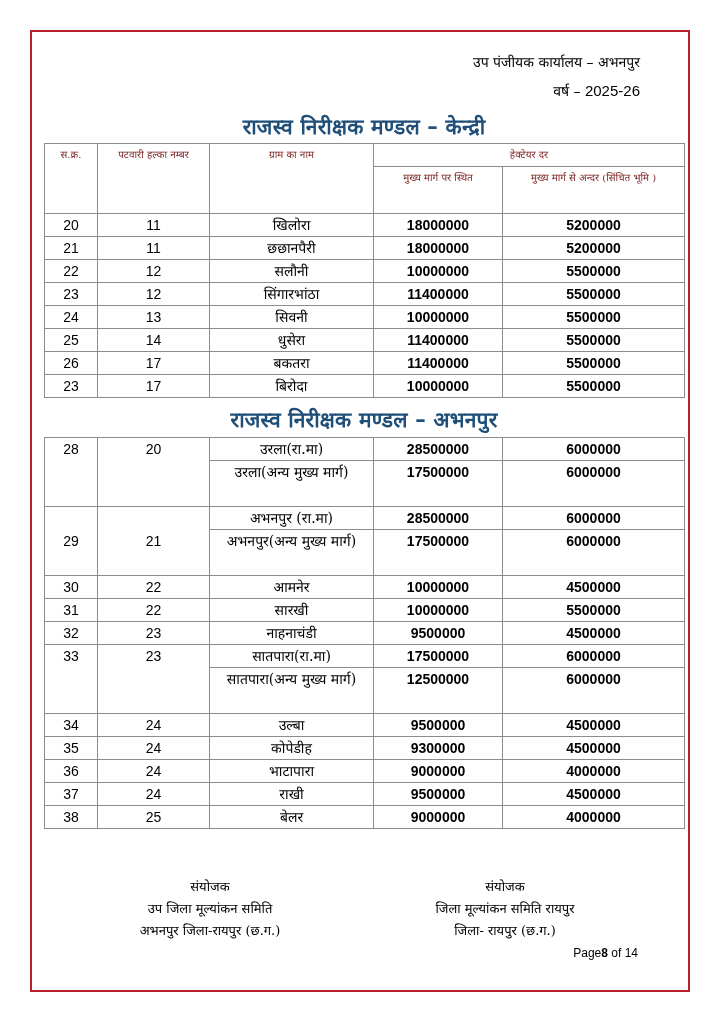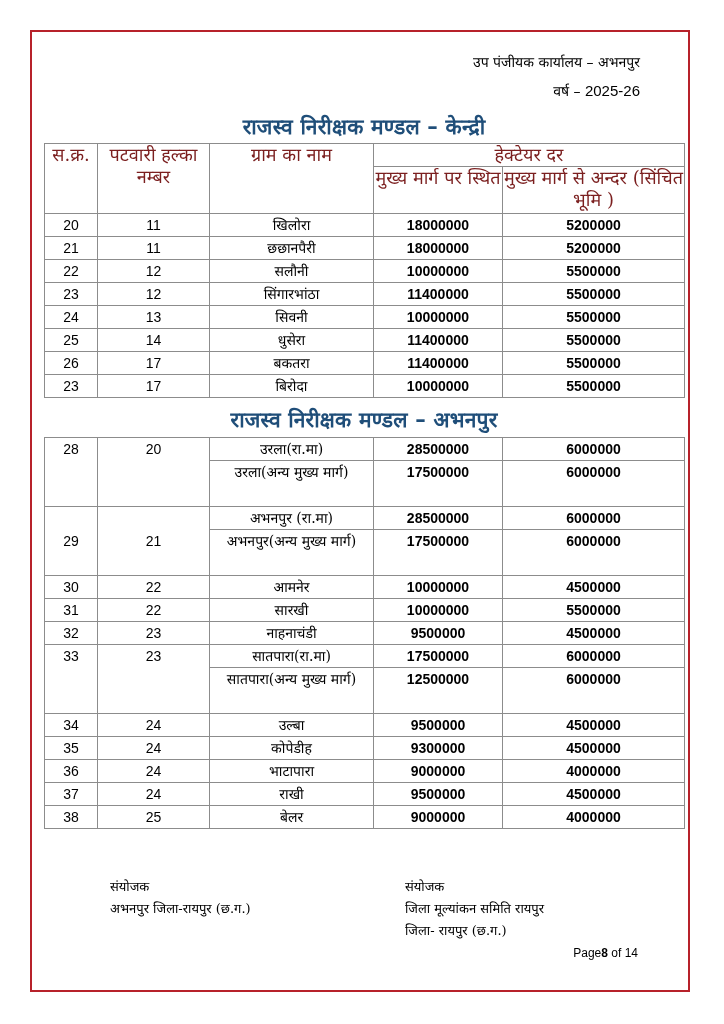--- a/index.html
+++ b/index.html
@@ -9,30 +9,30 @@
            border: 2px solid #b7212a; box-sizing: border-box; }
   .hdr { position: absolute; right: 84px; font-size: 14px; font-family: "DejaVu Serif", serif; }
   .hdr.office { top: 52px; }
   .hdr.year { top: 81px; }
   .year-num { font-family: "Liberation Sans", sans-serif; font-size: 15px; }
   .section-title { position: absolute; left: 44px; width: 640px; text-align: center;
                    color: #1f4e79; font-size: 21px; font-weight: bold;
                    font-family: "DejaVu Sans", sans-serif; letter-spacing: 0.2px; }
   table { position: absolute; left: 44px; width: 640px; border-collapse: collapse; table-layout: fixed; }
   td, th { border: 1px solid #8c8c8c; padding: 0; text-align: center; vertical-align: top; }
-  th { color: #7b1f1f; font-weight: normal; font-size: 18px; font-family: "DejaVu Serif", serif; line-height: 22px; }
+  th { color: #7b1f1f; font-weight: normal; font-size: 10px; font-family: "DejaVu Serif", serif; line-height: 22px; }
   td.sn, td.hn { font-size: 14px; font-family: "Liberation Sans", sans-serif; line-height: 22px; }
   td.vn { font-size: 14px; font-family: "DejaVu Serif", serif; line-height: 22px; }
   td.num { font-size: 14px; font-weight: bold; font-family: "Liberation Sans", sans-serif; line-height: 22px; }
   td.mid { vertical-align: middle; }
   .t1 { top: 143px; }
   .t2 { top: 437px; padding-left: 9px; }
   tr.r { height: 23px; }
   tr.r2 { height: 46px; }
-  .sig { position: absolute; top: 876px; text-align: left; font-size: 13px;
+  .sig { position: absolute; top: 876px; text-align: center; font-size: 13px;
          font-family: "DejaVu Serif", serif; line-height: 22px; }
   .sig.left { left: 110px; width: 200px; }
   .sig.right { left: 405px; width: 200px; }
   .page-no { position: absolute; top: 946px; right: 86px; font-size: 12px;
              font-family: "Liberation Sans", sans-serif; }
   .page-no b { font-weight: bold; }
 </style>
 </head>
 <body>
 
@@ -227,20 +227,21 @@
         <td class="hn">25</td>
         <td class="vn">बेलर</td>
         <td class="num">9000000</td>
         <td class="num">4000000</td>
       </tr>
     </tbody>
 </table>
 
 <div class="sig left">
   <div>संयोजक</div>
+  <div>उप जिला मूल्यांकन समिति</div>
   <div>अभनपुर जिला-रायपुर (छ.ग.)</div>
 </div>
 <div class="sig right">
   <div>संयोजक</div>
   <div>जिला मूल्यांकन समिति रायपुर</div>
   <div>जिला- रायपुर (छ.ग.)</div>
 </div>
 
 <div class="page-no">
   <span>Page</span><b>8</b><span> of 14</span>

